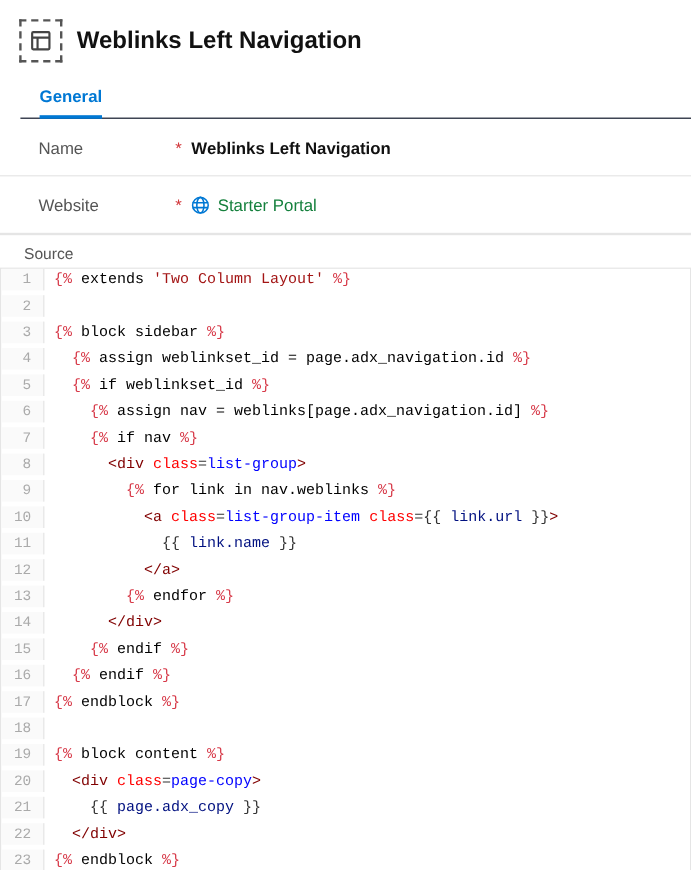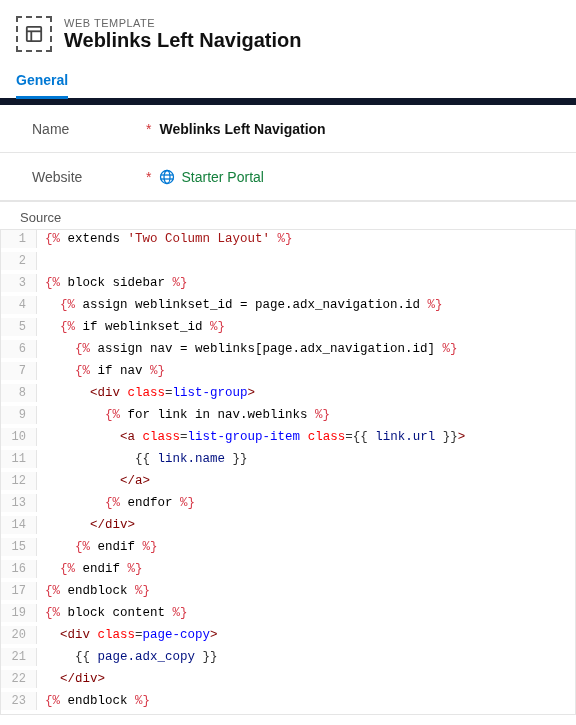--- a/index.html
+++ b/index.html
@@ -44,22 +44,23 @@
     }
     .header-title {
       font-size: 20px;
       font-weight: 600;
       color: #111;
     }
 
     
     .tabs {
       display: flex;
-      border-bottom: 7px solid #0f172a;
+      border-bottom: 1px solid #0f172a;
       padding: 0 16px;
+      margin-left: 17px;
     }
     .tab {
       padding: 8px 0;
       margin-right: 20px;
       font-size: 14px;
       cursor: pointer;
       color: #555;
       border-bottom: 3px solid transparent;
       margin-bottom: -1px;
     }
@@ -162,21 +163,20 @@
 
 <div class="page-header">
   <div class="header-icon">
     <svg viewBox="0 0 20 20" fill="none" stroke="#444" stroke-width="2">
       <rect x="2" y="2" width="16" height="16" rx="1"></rect>
       <line x1="2" y1="7" x2="18" y2="7"></line>
       <line x1="7" y1="7" x2="7" y2="18"></line>
     </svg>
   </div>
   <div class="header-text">
-    <span class="header-label">WEB TEMPLATE</span>
     <span class="header-title">Weblinks Left Navigation</span>
   </div>
 </div>
 
 <div class="tabs">
   <div class="tab active">General</div>
 </div>
 
 <div class="form-section">
 
@@ -283,20 +283,24 @@
   <div class="code-line">
     <span class="line-number">16</span>
     <span class="line-content">  <span class="tmpl-red">{%</span><span class="text-black"> endif </span><span class="tmpl-red">%}</span></span>
   </div>
 
   <div class="code-line">
     <span class="line-number">17</span>
     <span class="line-content"><span class="tmpl-red">{%</span><span class="text-black"> endblock </span><span class="tmpl-red">%}</span></span>
   </div>
 
+  <div class="code-line">
+    <span class="line-number">18</span>
+    <span class="line-content"></span>
+  </div>
 
   <div class="code-line">
     <span class="line-number">19</span>
     <span class="line-content"><span class="tmpl-red">{%</span><span class="text-black"> block content </span><span class="tmpl-red">%}</span></span>
   </div>
 
   <div class="code-line">
     <span class="line-number">20</span>
     <span class="line-content">  <span class="html-tag">&lt;div</span> <span class="html-attr">class</span>=<span class="html-val">page-copy</span><span class="html-tag">&gt;</span></span>
   </div>

